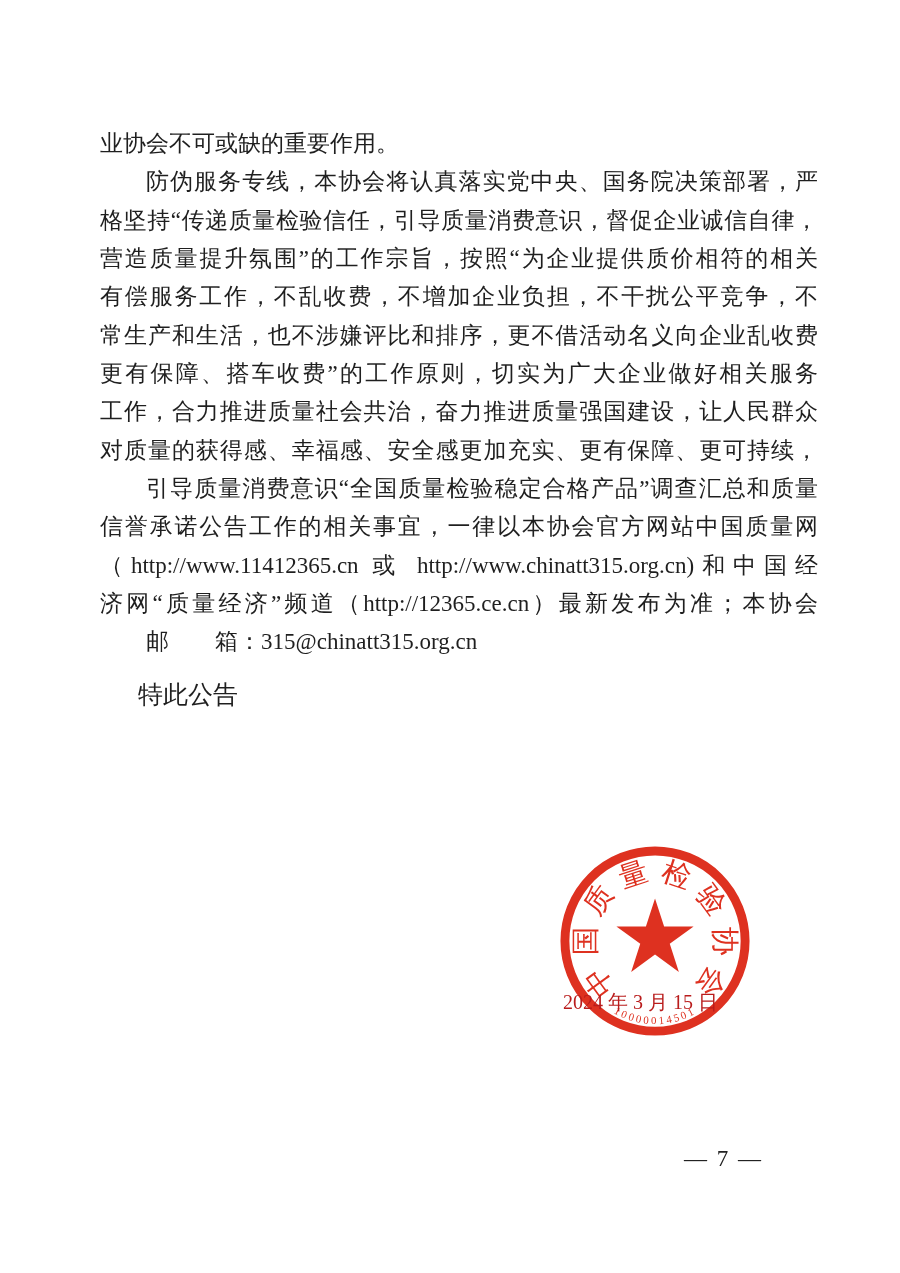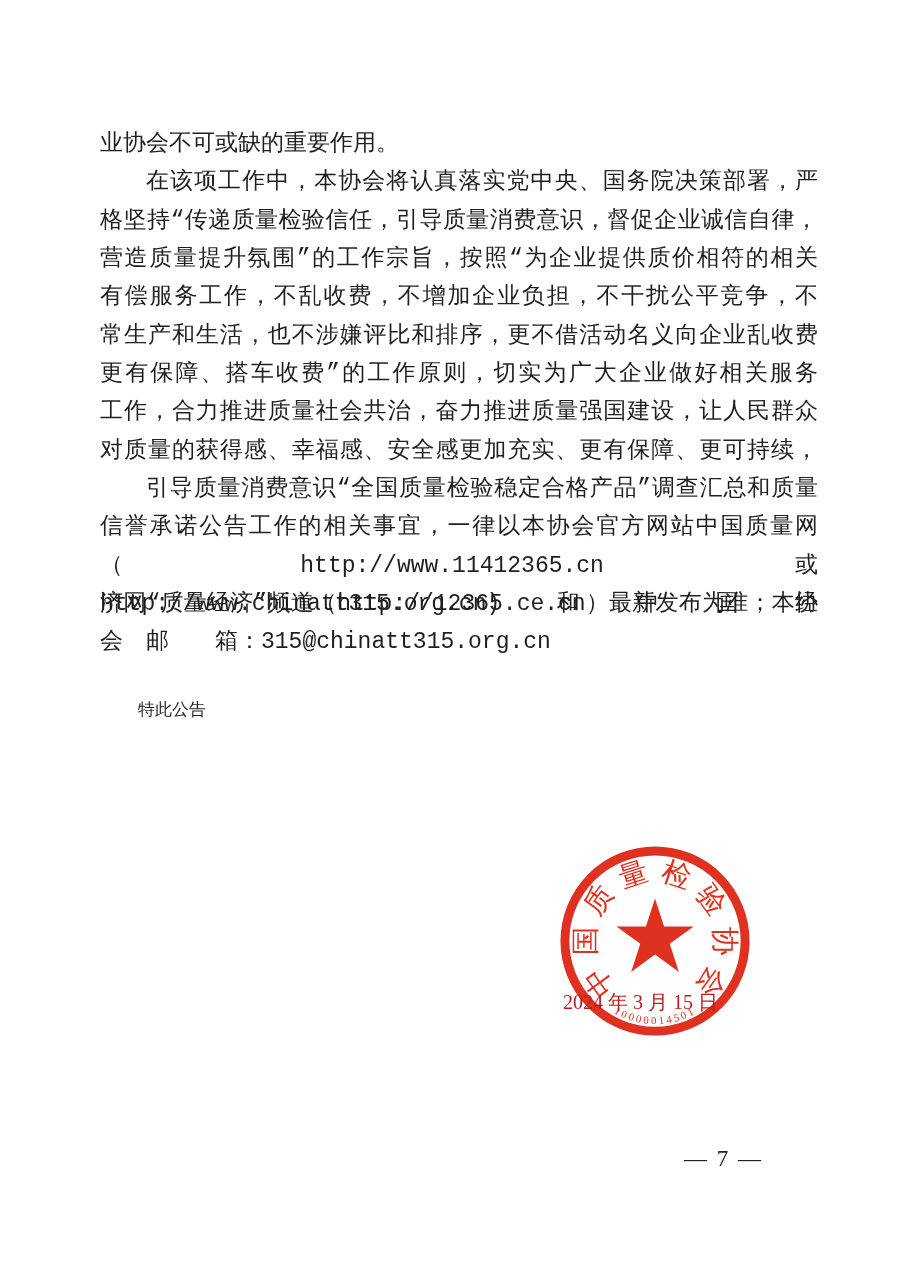--- a/index.html
+++ b/index.html
@@ -12,39 +12,38 @@
     font-family: "Liberation Serif", "DejaVu Serif", serif;
     color: #1f1f1f;
   }
   .bodytext {
     position: absolute;
     left: 100px;
     top: 125px;
     width: 718px;
     font-size: 23px;
     color: #1f1f1f;
-    font-family: Liberation Mono, monospace;
   }
   .bodyline {
     height: 38.35px;
     line-height: 38.35px;
     white-space: nowrap;
   }
   .bodyline.justify {
     white-space: normal;
     text-align: justify;
     text-align-last: justify;
   }
   .bodyline.indent { text-indent: 2em; }
   .closing {
-    margin-top: 30px;
+    margin-top: 14px;
     height: 38.35px;
     line-height: 38.35px;
     padding-left: 38px;
-    font-size: 17px;
+    font-size: 25px;
   }
   .seal {
     position: absolute;
     left: 557px;
     top: 843px;
     width: 198px;
     height: 198px;
     z-index: 1;
   }
   .seal text {
@@ -82,21 +81,21 @@
     white-space: nowrap;
   }
 </style>
 </head>
 <body>
 
 <div class="page">
 
   <div class="bodytext">
     <div class="bodyline">业协会不可或缺的重要作用。</div>
-    <div class="bodyline indent justify">在该项工作中，本协会将认真落实党中央、国务院决策部署，严</div>
+    <div class="bodyline indent justify">防伪服务专线，本协会将认真落实党中央、国务院决策部署，严</div>
     <div class="bodyline justify">格坚持“传递质量检验信任，引导质量消费意识，督促企业诚信自律，</div>
     <div class="bodyline justify">营造质量提升氛围”的工作宗旨，按照“为企业提供质价相符的相关</div>
     <div class="bodyline justify">有偿服务工作，不乱收费，不增加企业负担，不干扰公平竞争，不</div>
     <div class="bodyline justify">常生产和生活，也不涉嫌评比和排序，更不借活动名义向企业乱收费</div>
     <div class="bodyline justify">更有保障、搭车收费”的工作原则，切实为广大企业做好相关服务</div>
     <div class="bodyline justify">工作，合力推进质量社会共治，奋力推进质量强国建设，让人民群众</div>
     <div class="bodyline justify">对质量的获得感、幸福感、安全感更加充实、更有保障、更可持续，</div>
     <div class="bodyline indent justify">引导质量消费意识“全国质量检验稳定合格产品”调查汇总和质量</div>
     <div class="bodyline justify">信誉承诺公告工作的相关事宜，一律以本协会官方网站中国质量网</div>
     <div class="bodyline justify">（http://www.11412365.cn 或 http://www.chinatt315.org.cn)和中国经</div>

